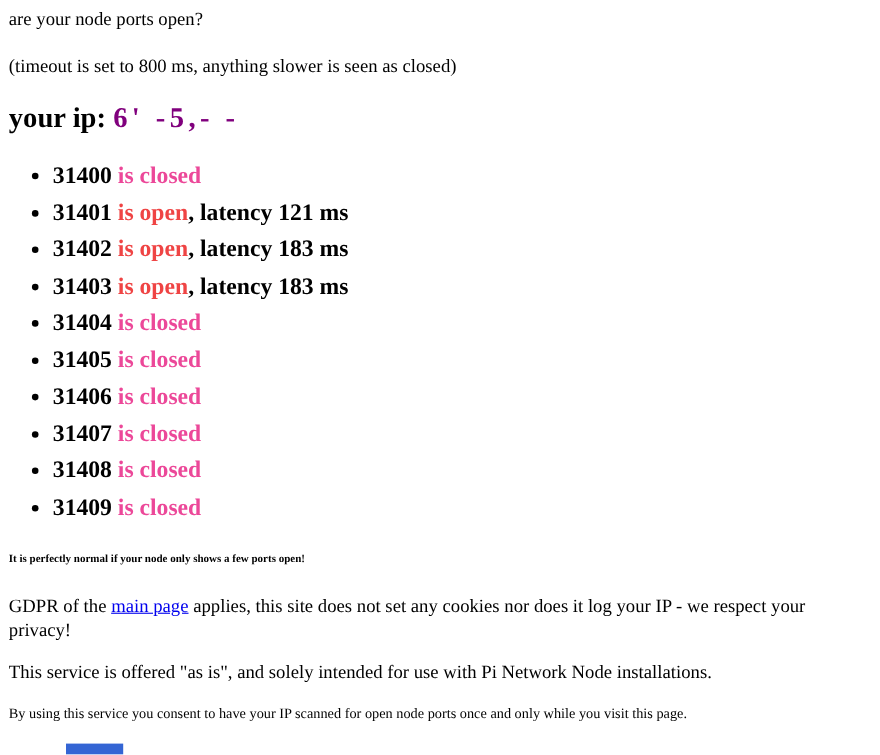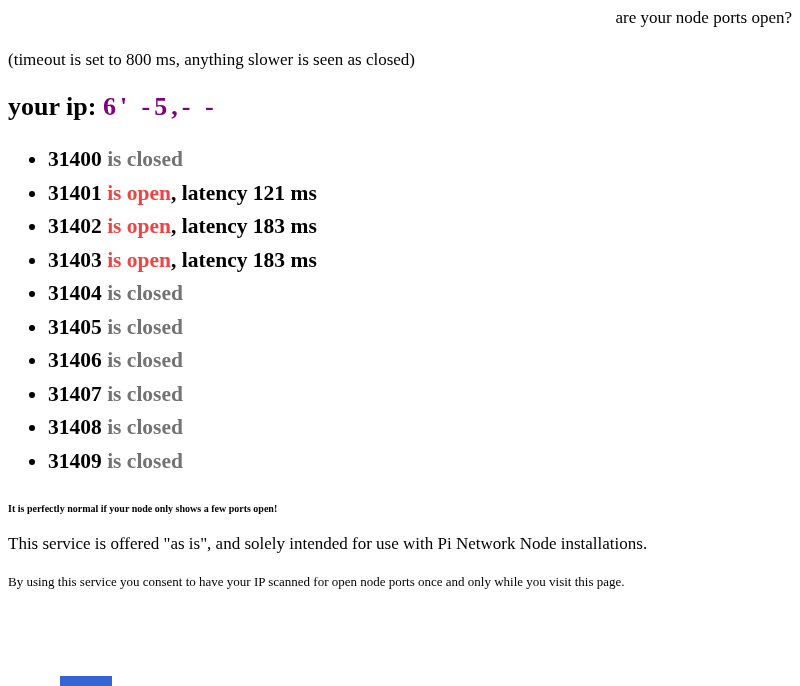--- a/index.html
+++ b/index.html
@@ -18,21 +18,20 @@
   }
   .page {
     padding: 8px;
   }
   p { margin: 0 0 0 0; }
 
   .intro-line {
     margin-top: 0;
     font-size: 17px;
     line-height: 20px;
-    text-align: right;
   }
   .timeout-line {
     margin-top: 22px;
     font-size: 17px;
     line-height: 20px;
   }
   h1.ip-heading {
     margin: 22px 0 0 0;
     font-size: 26px;
     font-weight: bold;
@@ -49,21 +48,21 @@
     padding: 0 0 0 40px;
     list-style: disc;
   }
   ul.port-list li {
     font-size: 21.5px;
     font-weight: bold;
     line-height: 26px;
     margin-bottom: 7.5px;
     white-space: nowrap;
   }
-  .status.closed { color: #737373; }
+  .status.closed { color: #ec4899; }
   .status.open   { color: #ef4444; }
 
   .normal-note {
     margin-top: 26px;
     font-size: 10px;
     font-weight: bold;
     line-height: 17px;
   }
   .gdpr-line, .consent-line {
     max-width: 752px;
@@ -116,20 +115,21 @@
     <li class="port-item"><span>31404</span> <span class="status closed">is closed</span><span></span></li>
     <li class="port-item"><span>31405</span> <span class="status closed">is closed</span><span></span></li>
     <li class="port-item"><span>31406</span> <span class="status closed">is closed</span><span></span></li>
     <li class="port-item"><span>31407</span> <span class="status closed">is closed</span><span></span></li>
     <li class="port-item"><span>31408</span> <span class="status closed">is closed</span><span></span></li>
     <li class="port-item"><span>31409</span> <span class="status closed">is closed</span><span></span></li>
   </ul>
 
   <p class="normal-note">It is perfectly normal if your node only shows a few ports open!</p>
 
+  <p class="gdpr-line"><span>GDPR of the </span><a href="#">main page</a><span> applies, this site does not set any cookies nor does it log your IP - we respect your privacy!</span></p>
 
   <p class="service-line">This service is offered "as is", and solely intended for use with Pi Network Node installations.</p>
 
   <p class="consent-line">By using this service you consent to have your IP scanned for open node ports once and only while you visit this page.</p>
 
 </div>
 
 <div class="cutoff-blue-element"></div>
 
 </body></html>

